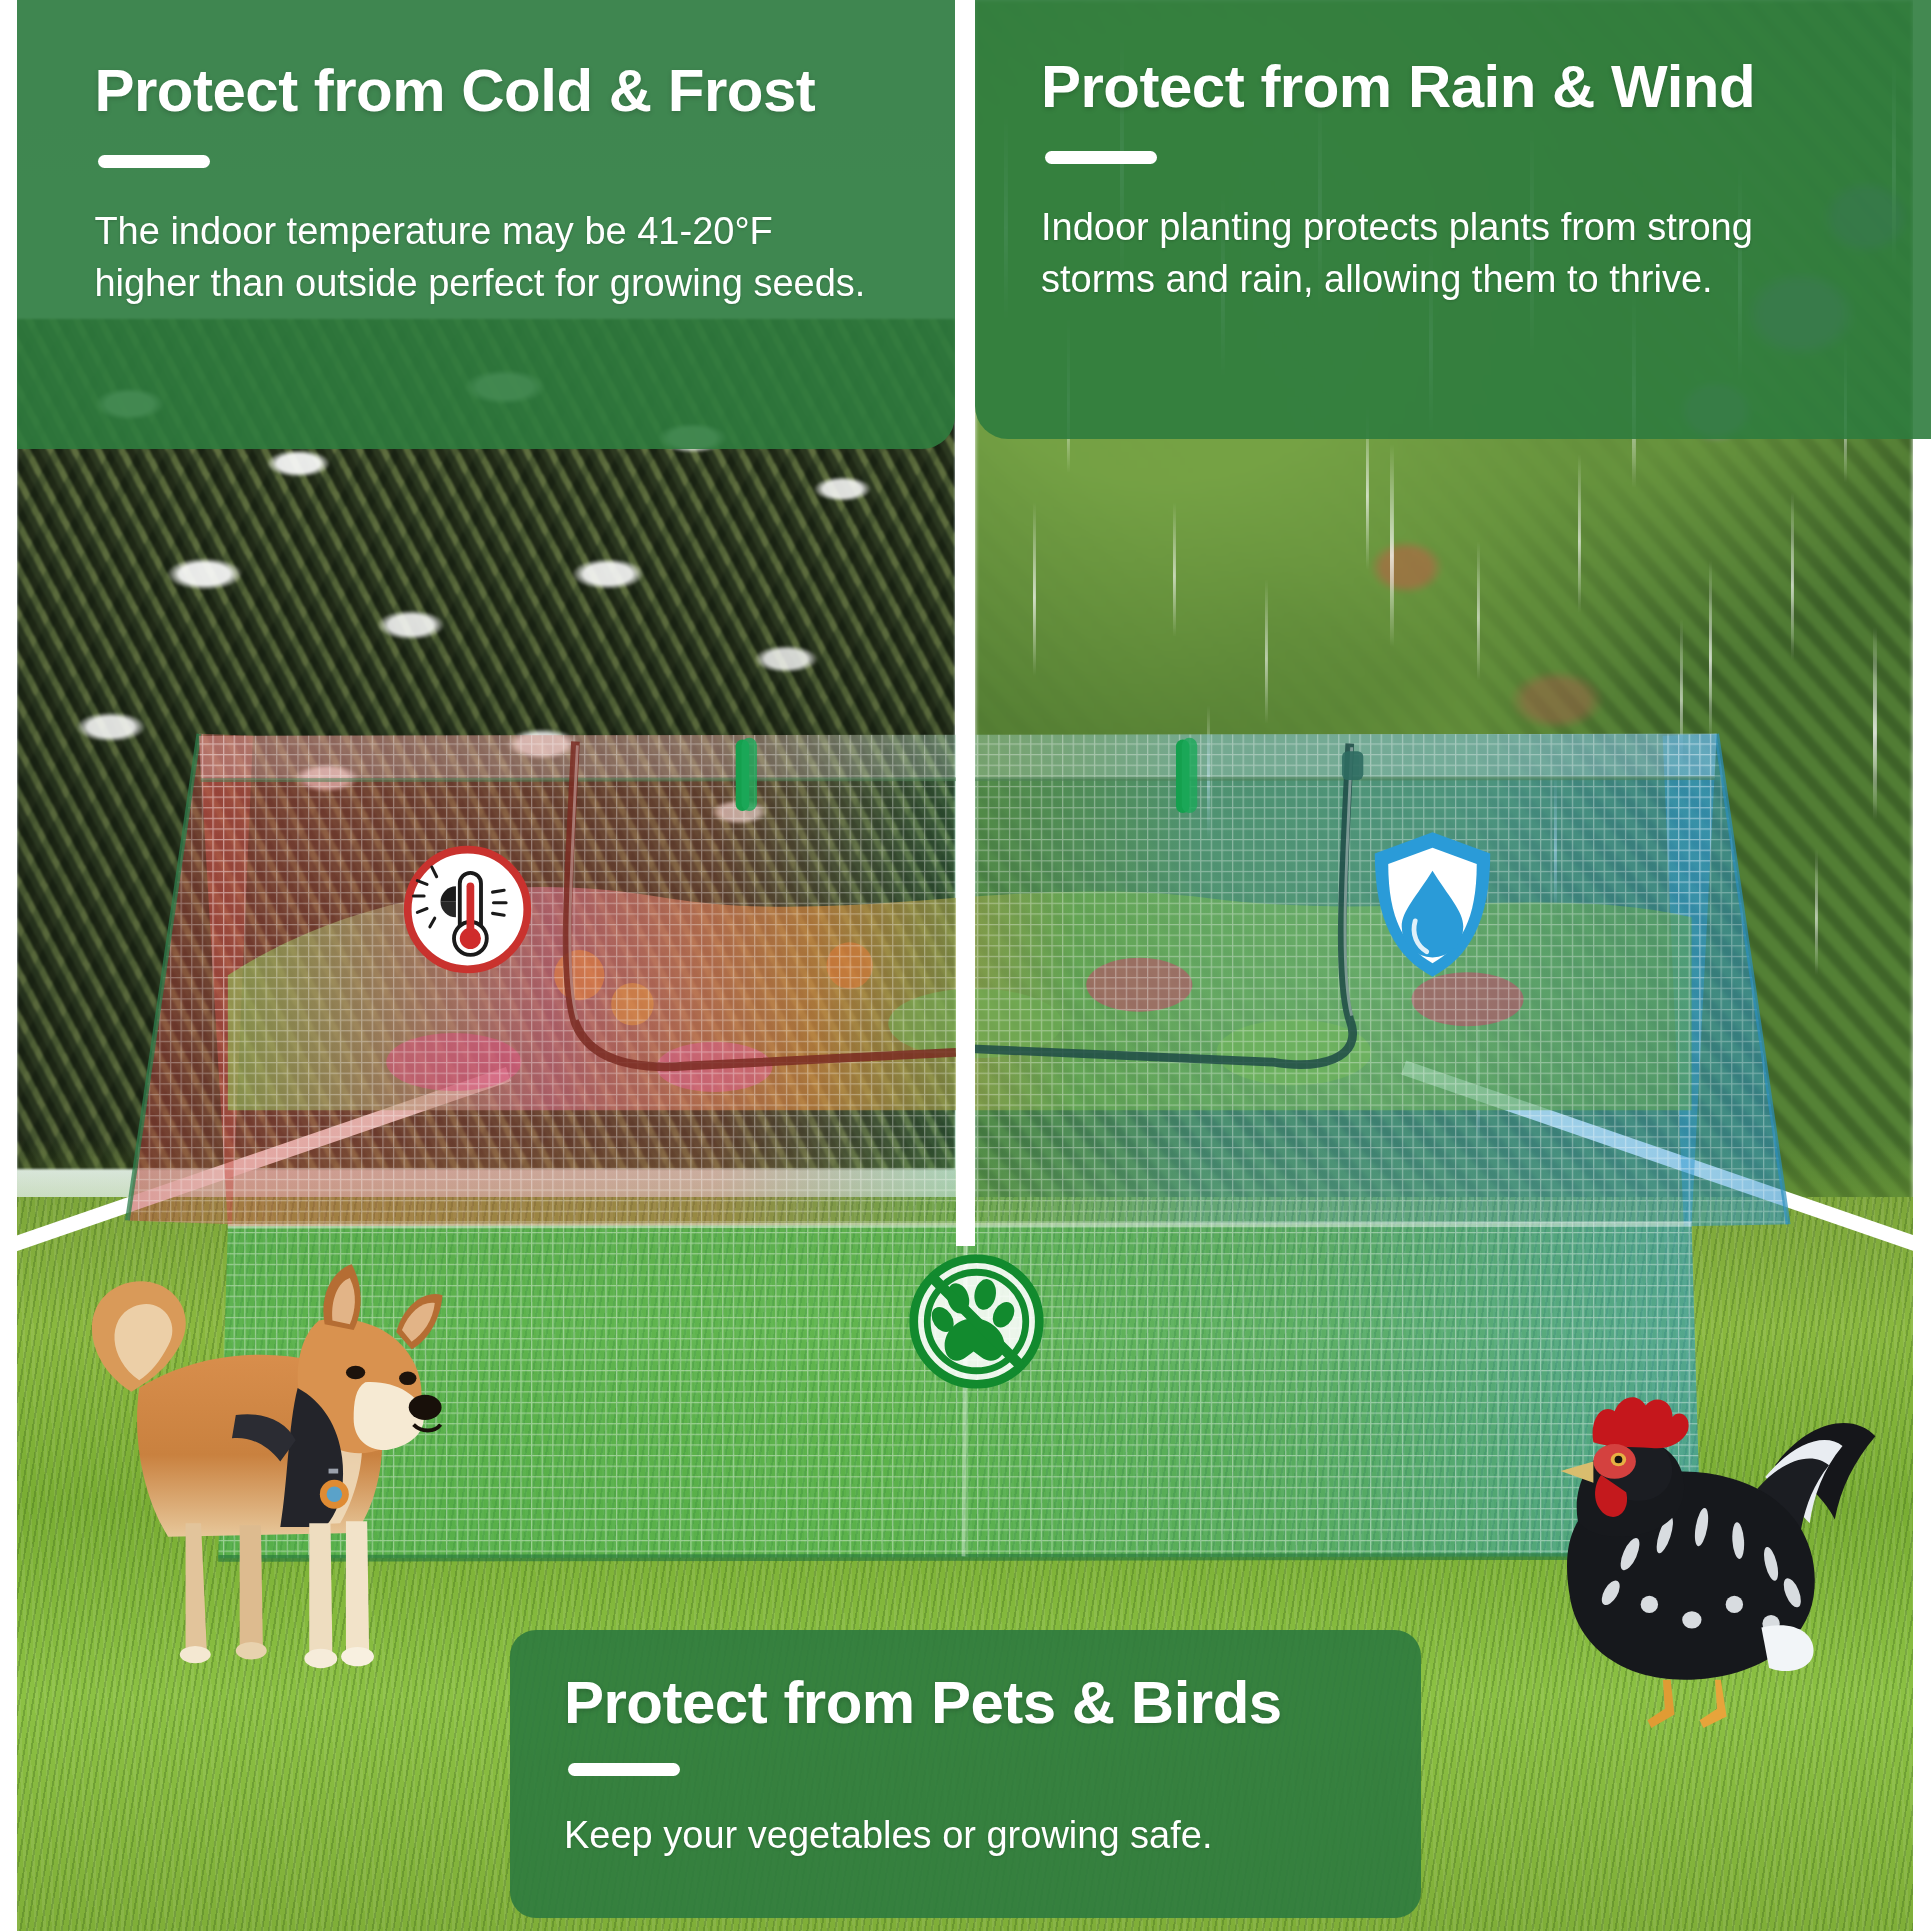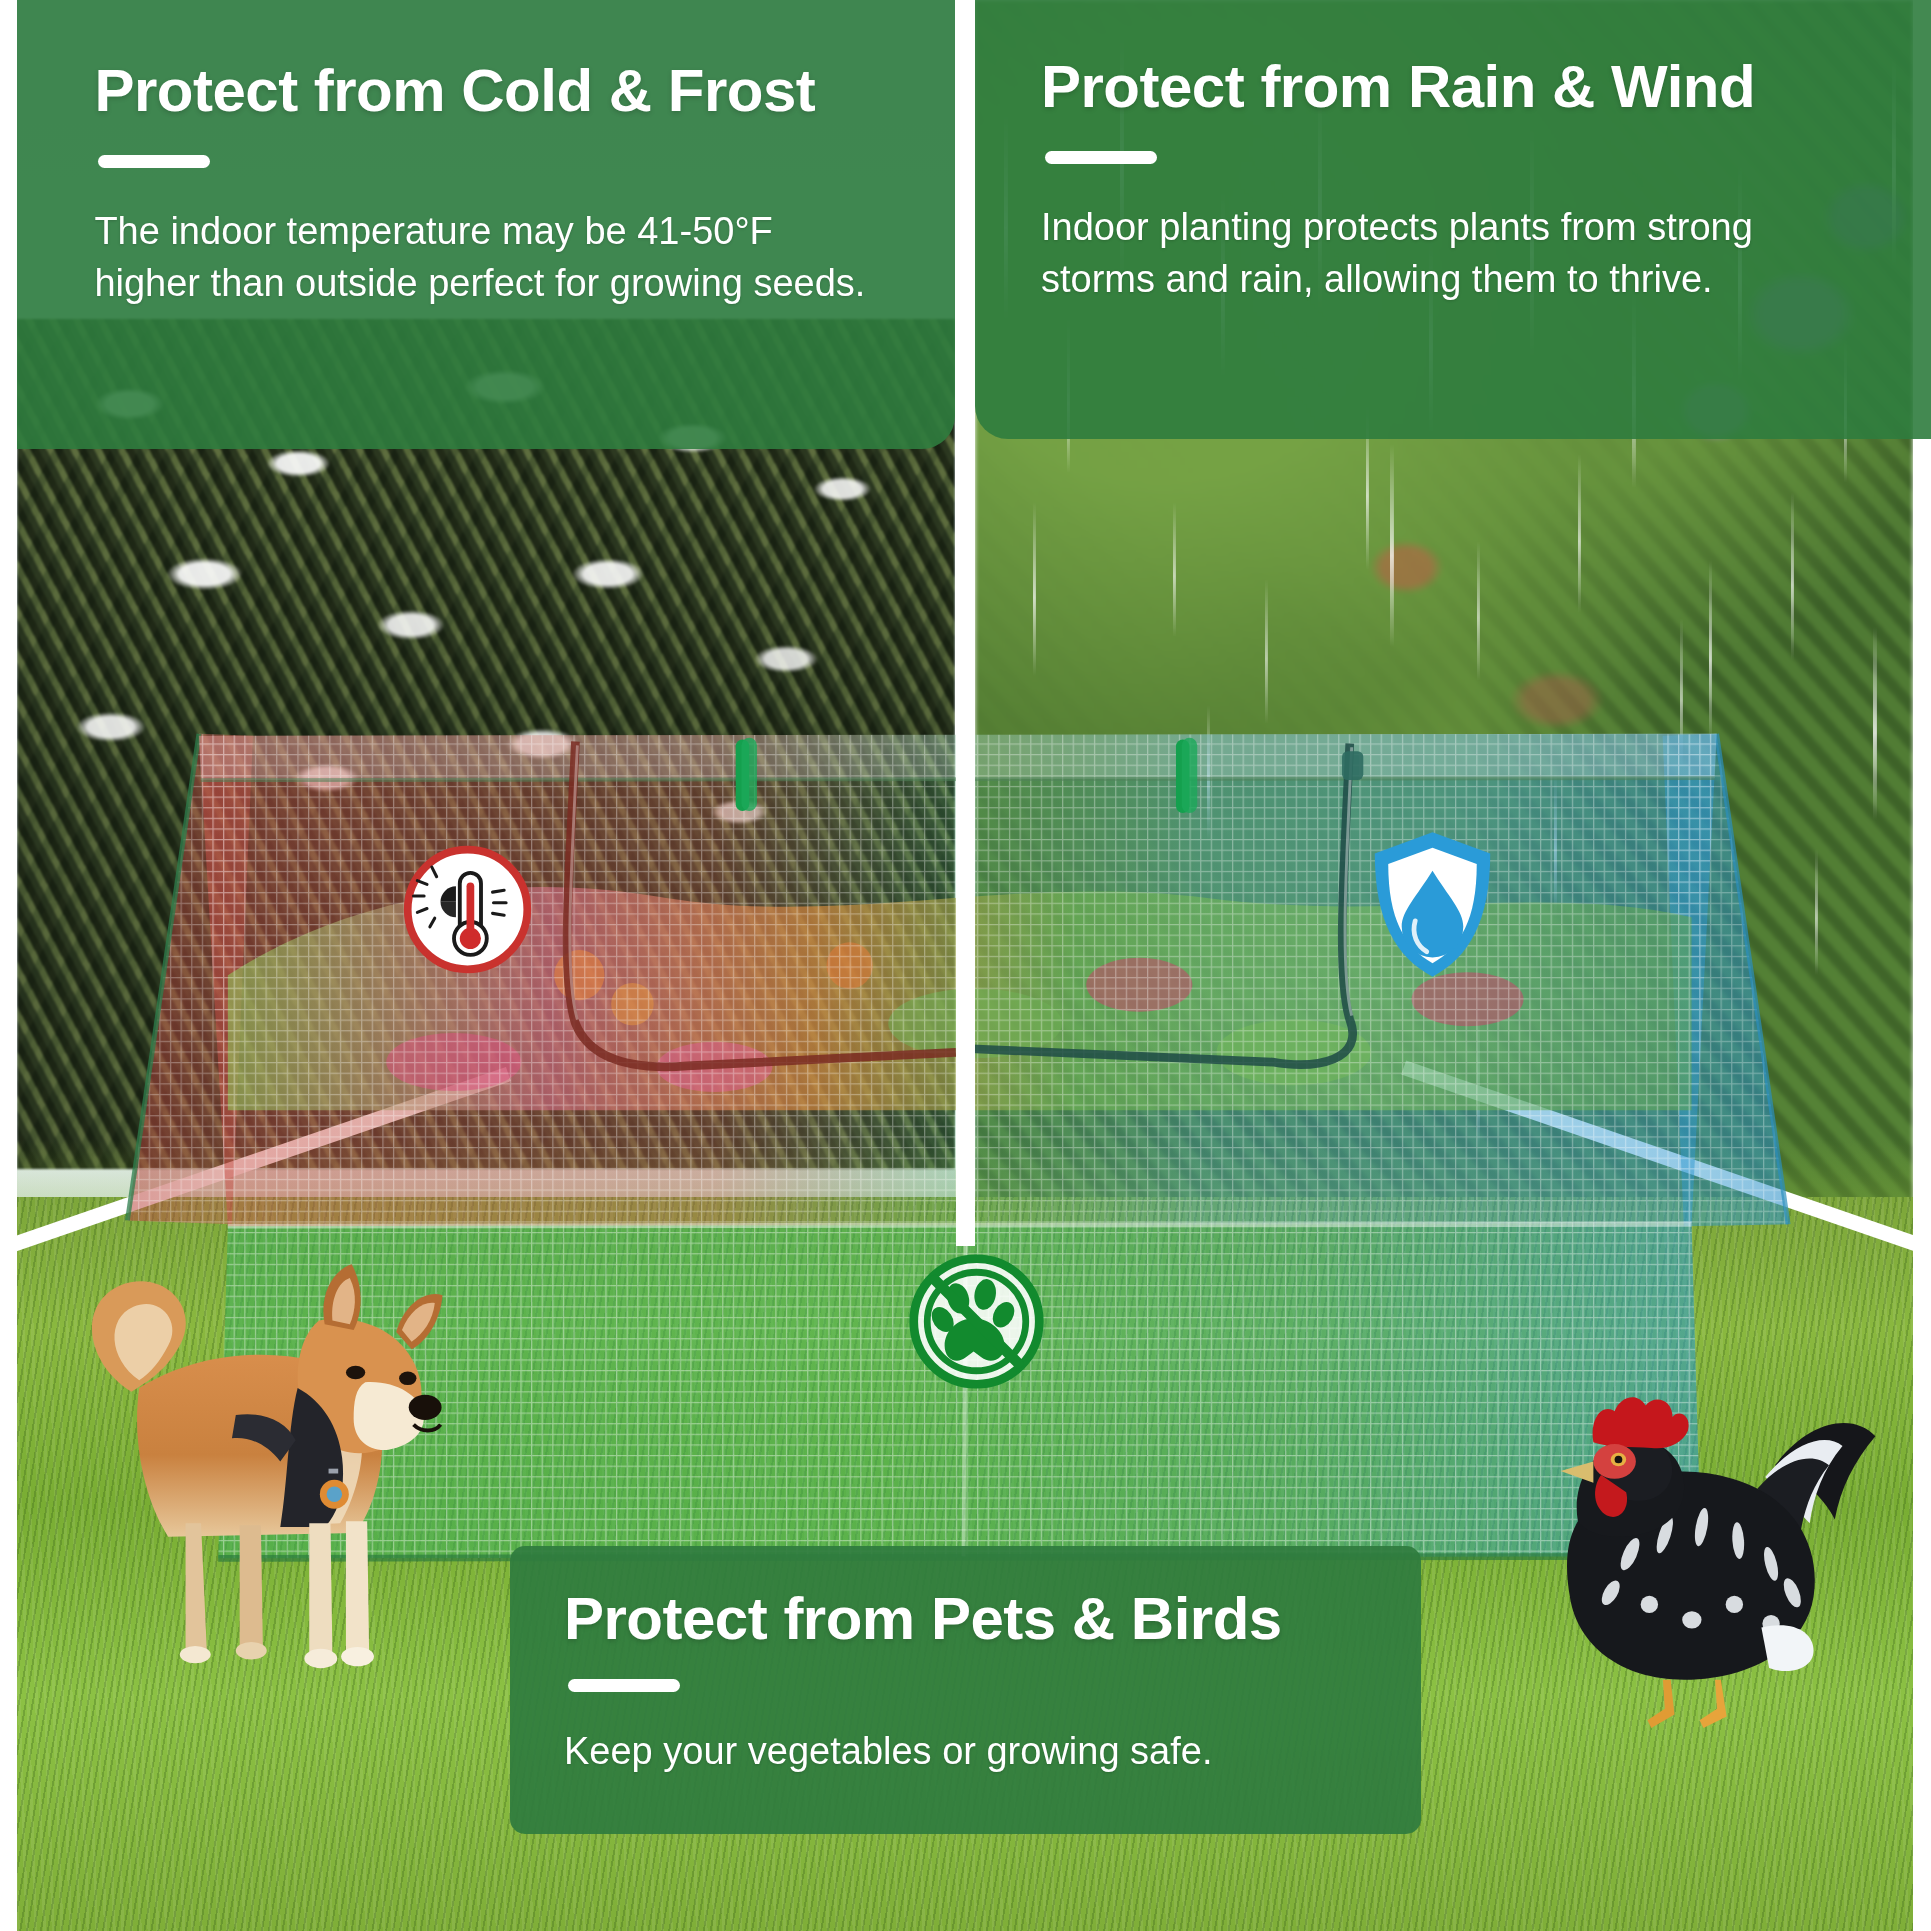--- a/index.html
+++ b/index.html
@@ -144,23 +144,23 @@
     border-bottom-right-radius:33px;
     padding:60px 34px 0 77px;
   }
   .panel-tr {
     left:975px; top:0; width:1130px; height:439px;
     background:rgba(47,124,62,.90);
     border-bottom-left-radius:33px; border-bottom-right-radius:33px;
     padding:56px 54px 0 66px;
   }
   .panel-bottom {
-    left:510px; top:1546px; width:911px; height:288px;
+    left:510px; top:1630px; width:911px; height:288px;
     background:rgba(47,124,62,.93);
-    border-radius:15px;
+    border-radius:26px;
     padding:42px 54px 0 54px;
   }
 
   .ph {
     font-size:60px; font-weight:bold; line-height:1.04;
     letter-spacing:-0.5px; white-space:nowrap;
     text-shadow:0 1.9px 4.8px rgba(0,0,0,.18);
   }
   .panel-bottom .ph { font-size:60px; }
   .rule { width:112px; height:12.6px; background:#fff; border-radius:6.8px; margin:33px 0 0 3.9px; }
@@ -447,21 +447,21 @@
 
     <path d="M112 104 L 78 114 L 112 126 Z" fill="#d9bd6e"></path>
 
     <path d="M192 330 L196 366 L172 380 L168 372 L186 360 L184 330 Z" fill="#e09b34"></path>
     <path d="M244 330 L250 368 L226 380 L222 372 L240 360 L238 330 Z" fill="#e7a43b"></path>
   </svg>
 
   <div class="panel panel-tl">
     <div class="ph">Protect from Cold &amp; Frost</div>
     <div class="rule"></div>
-    <div class="pb">The indoor temperature may be 41-50°F higher than outside perfect for growing seeds.</div>
+    <div class="pb">The indoor temperature may be 41-20°F higher than outside perfect for growing seeds.</div>
   </div>
 
   <div class="panel panel-tr">
     <div class="ph">Protect from Rain &amp; Wind</div>
     <div class="rule"></div>
     <div class="pb">Indoor planting protects plants from strong storms and rain, allowing them to thrive.</div>
   </div>
 
   <div class="panel panel-bottom">
     <div class="ph">Protect from Pets &amp; Birds</div>

